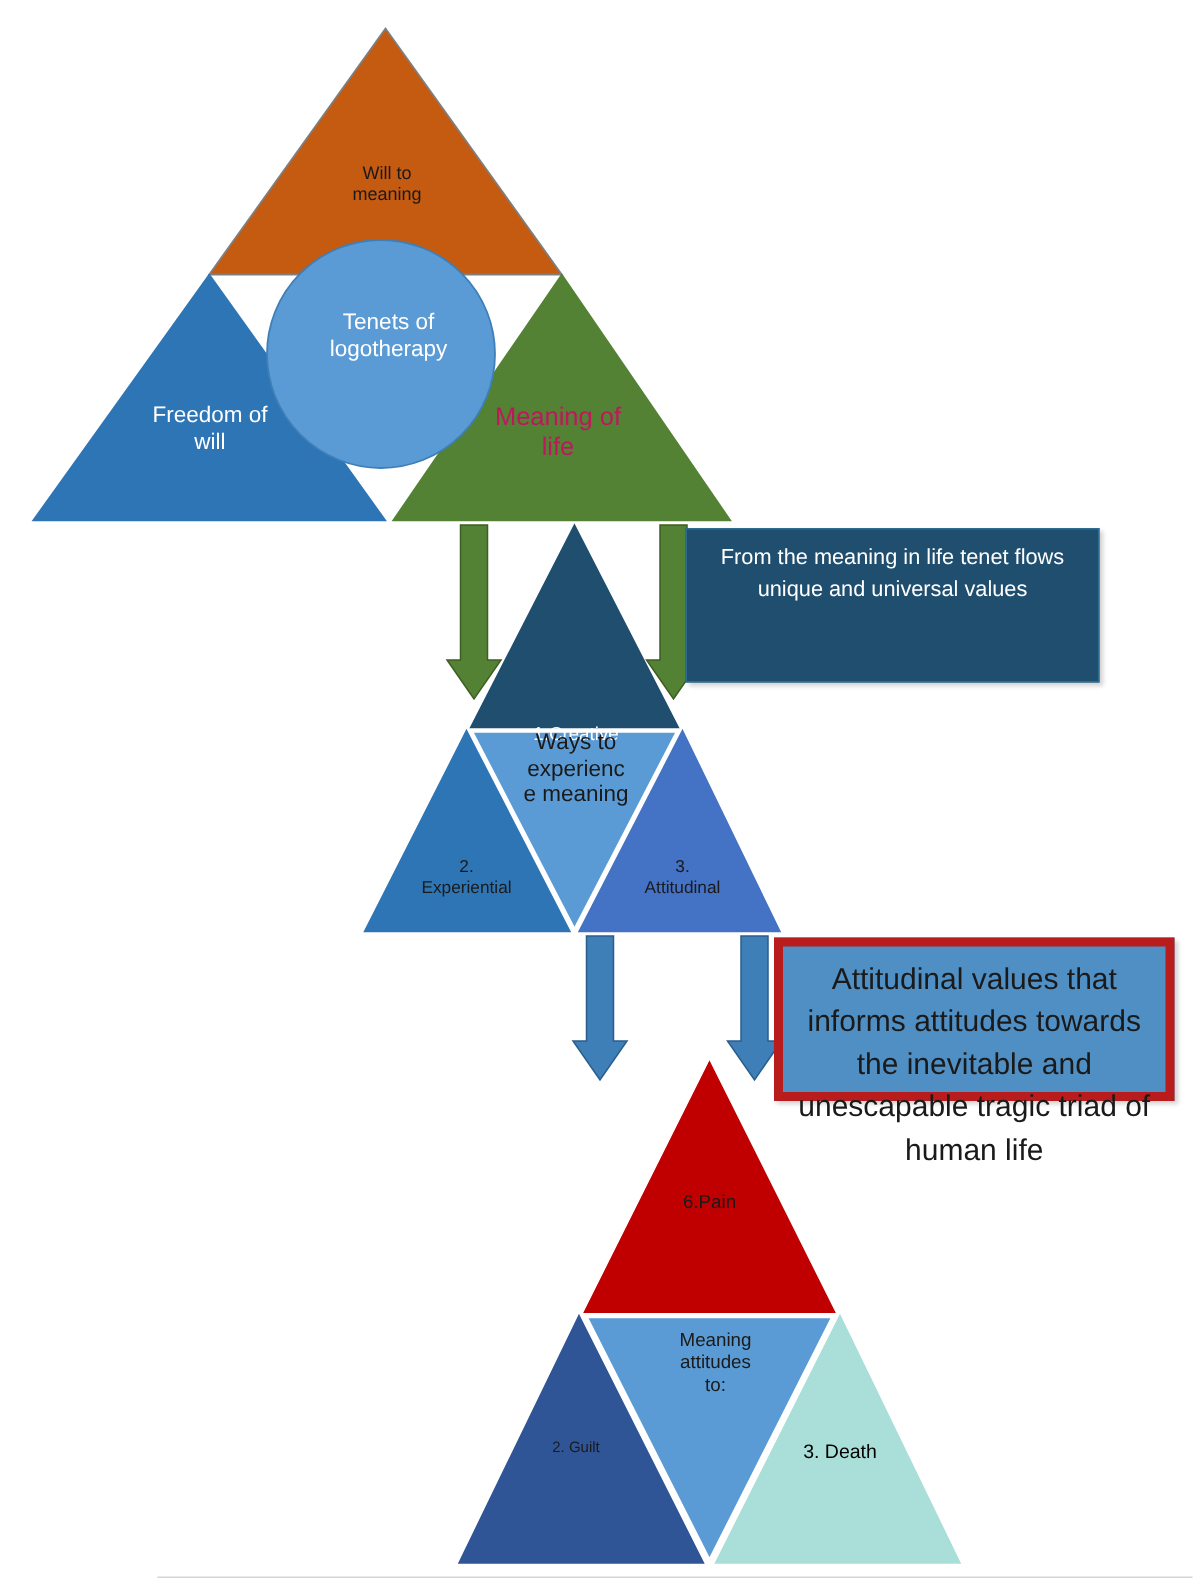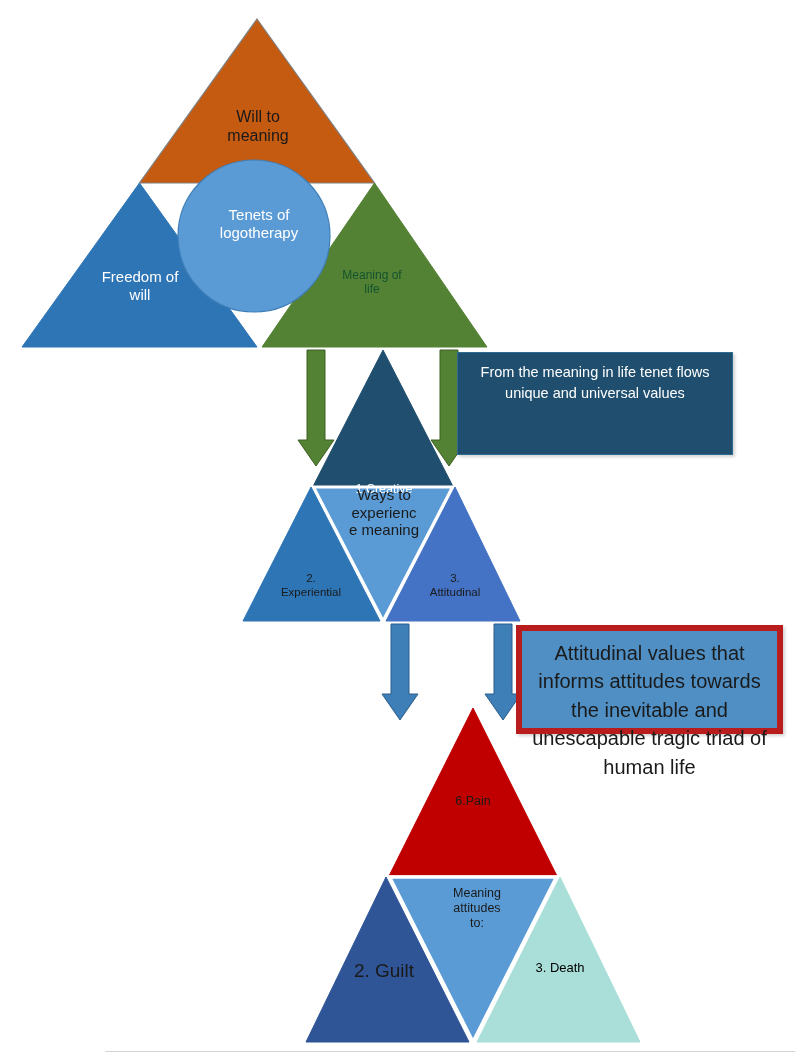--- a/index.html
+++ b/index.html
@@ -32,29 +32,29 @@
     position: absolute;
     text-align: center;
     line-height: 1.18;
     white-space: pre-line;
     pointer-events: none;
   }
 
   
   .lbl-will {
     left: 190px; top: 108px; width: 136px;
-    font-size: 16px; color: #1a1a1a;
+    font-size: 12px; color: #1a1a1a;
   }
   .lbl-freedom {
     left: 78px; top: 268px; width: 124px;
     font-size: 15px; color: #ffffff;
   }
   .lbl-meaning-life {
     left: 310px; top: 268px; width: 124px;
-    font-size: 12px; color: #14532d;
+    font-size: 17px; color: #be185d;
   }
   .lbl-tenets {
     left: 186px; top: 193px; width: 146px;
     font-size: 15px; color: #ffffff; margin-top: 13px;
   }
 
   
   .lbl-creative {
     left: 328px; top: 441px; width: 112px;
     font-size: 12.5px; color: #ffffff; margin-top: 41px;
@@ -76,21 +76,21 @@
   .lbl-pain {
     left: 430px; top: 794px; width: 86px;
     font-size: 12.5px; color: #1a1a1a;
   }
   .lbl-meaning-att {
     left: 438px; top: 886px; width: 78px;
     font-size: 12.5px; color: #1a1a1a;
   }
   .lbl-guilt {
     left: 340px; top: 960px; width: 88px;
-    font-size: 19px; color: #1a1a1a;
+    font-size: 10px; color: #1a1a1a;
   }
   .lbl-death {
     left: 516px; top: 960px; width: 88px;
     font-size: 13px; color: #000000;
   }
 
   
   .callout {
     position: absolute;
     box-sizing: border-box;

